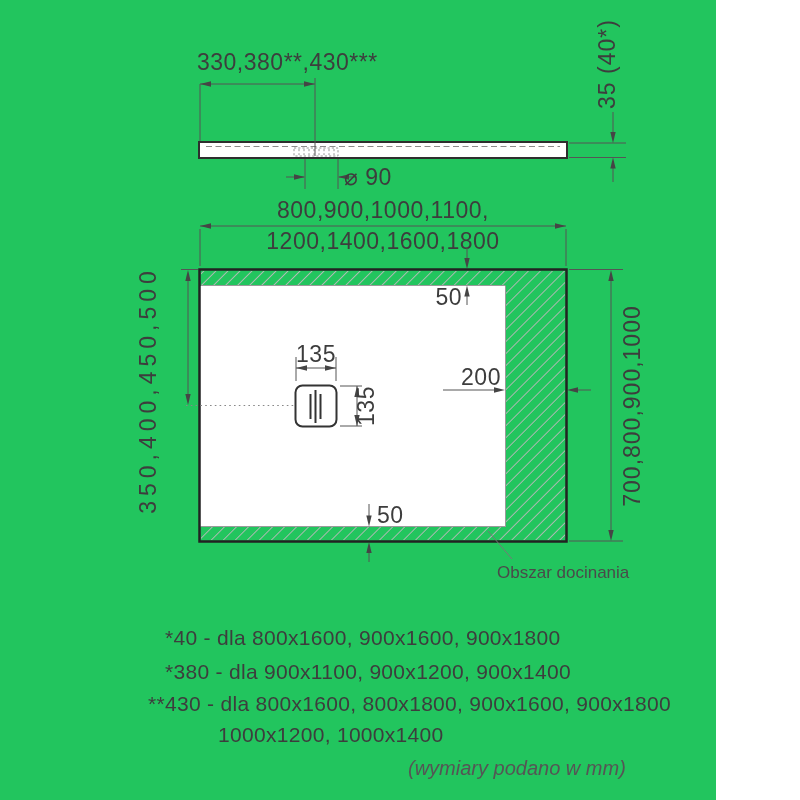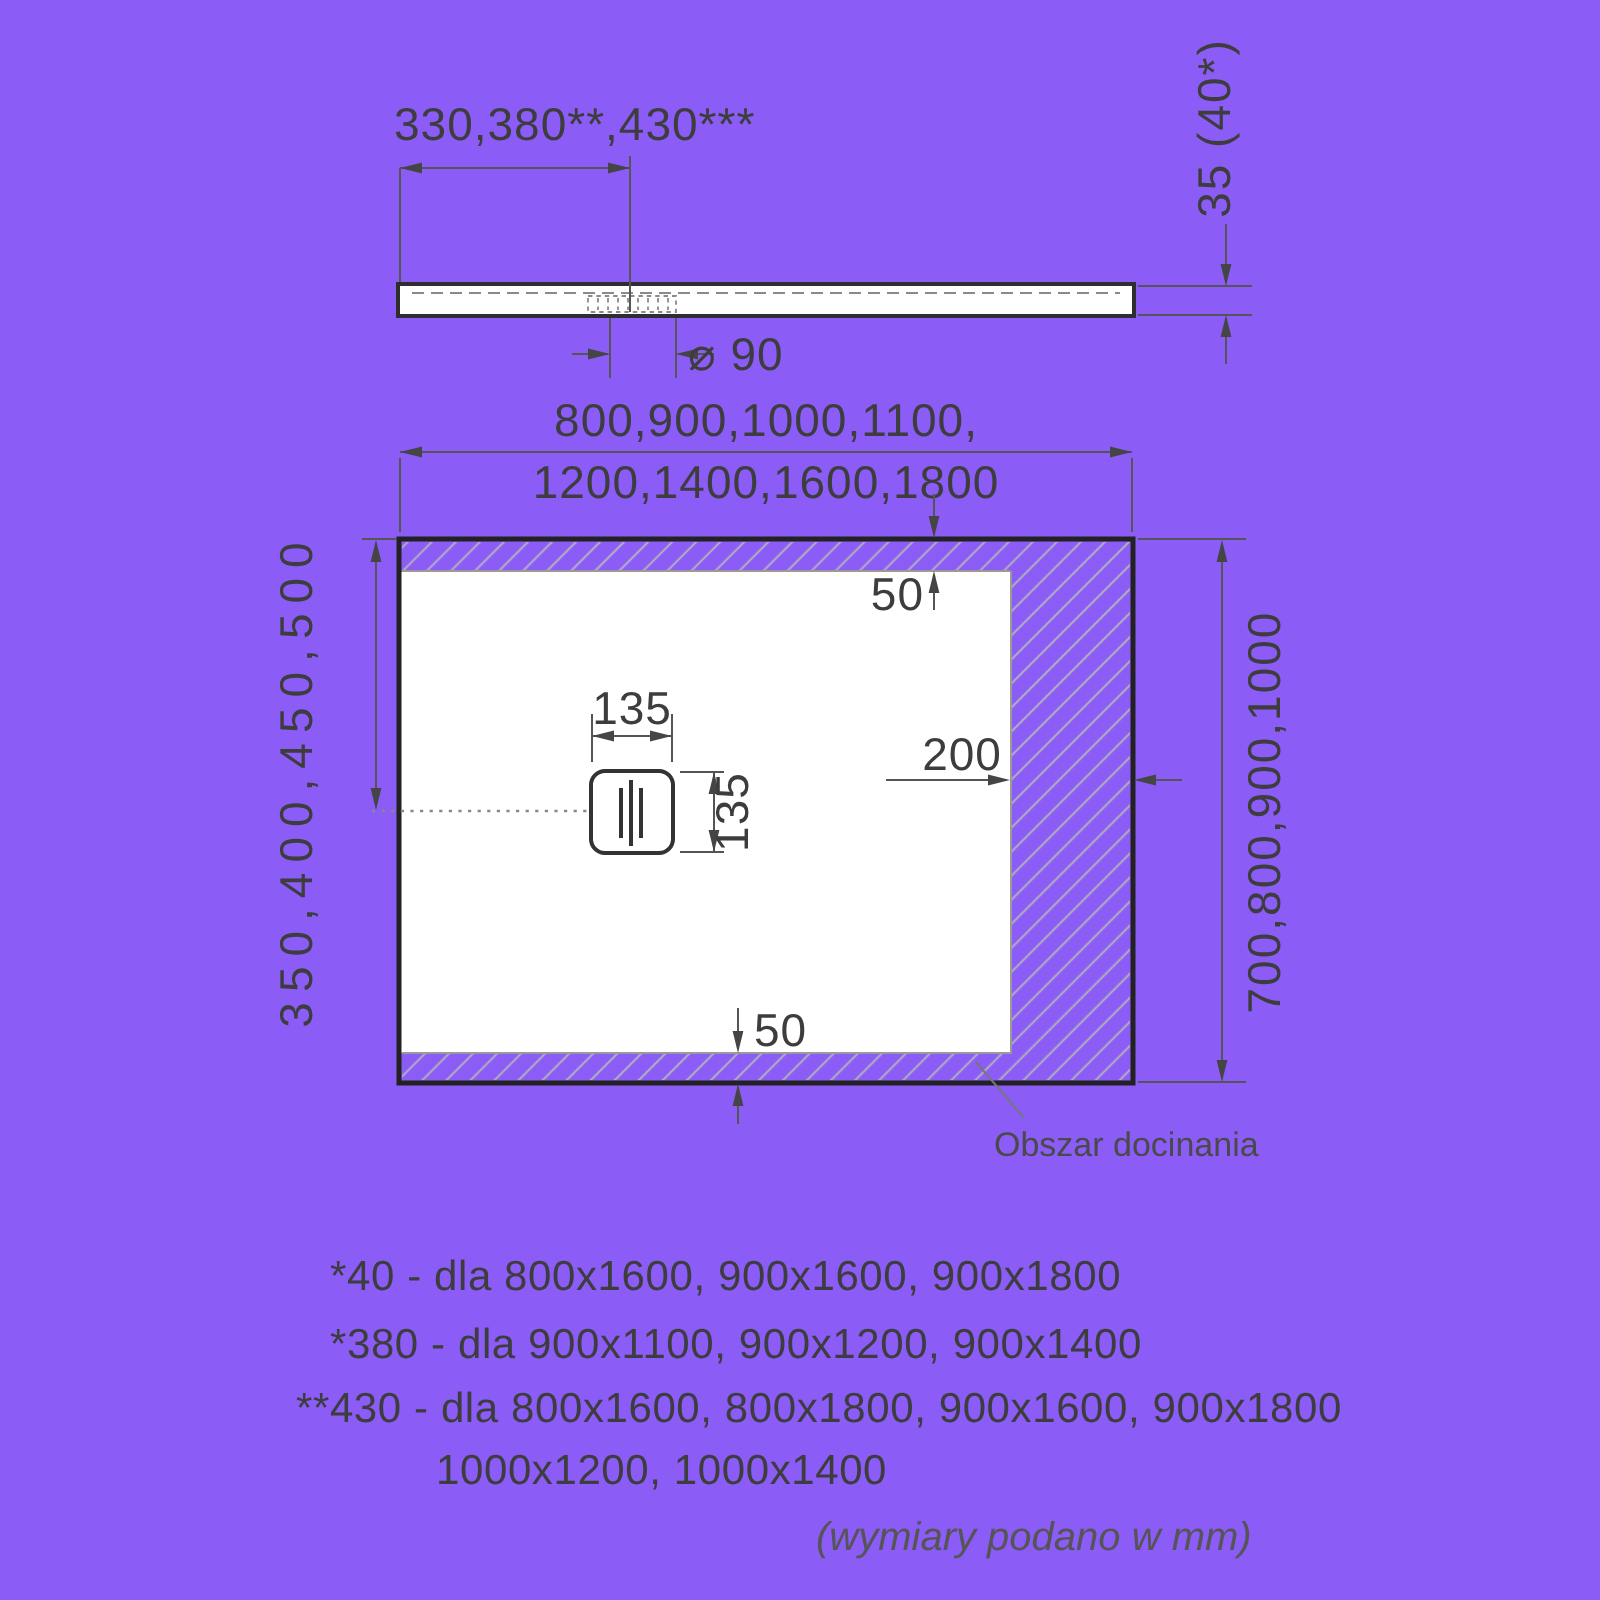--- a/index.html
+++ b/index.html
@@ -1,16 +1,16 @@
 <!DOCTYPE html>
 <html><head>
 <meta charset="utf-8">
 <style>
   html,body { margin:0; padding:0; background:#ffffff; }
-  #canvas { position:relative; width:800px; height:800px; background:#8b5cf6; overflow:hidden; }
+  #canvas { position:relative; width:716px; height:800px; background:#22c55e; overflow:hidden; }
   svg { display:block; }
   
   .thick  { stroke:#2e2e2e; stroke-width:2;   fill:#ffffff; }
   .thick25{ stroke:#222222; stroke-width:2.5; fill:none; }
   .dim    { stroke:#555555; stroke-width:1;   fill:none; }
   .thin   { stroke:#9a9a9a; stroke-width:1;   fill:none; }
   .dash   { stroke:#8a8a8a; stroke-width:1;   fill:none; stroke-dasharray:6 3.5; }
   .dash2  { stroke:#8a8a8a; stroke-width:0.9; fill:none; stroke-dasharray:2.2 2; }
   .dotted { stroke:#888888; stroke-width:1.2; fill:none; stroke-dasharray:1.6 3.2; }
   .leader { stroke:#777777; stroke-width:1;   fill:none; }

